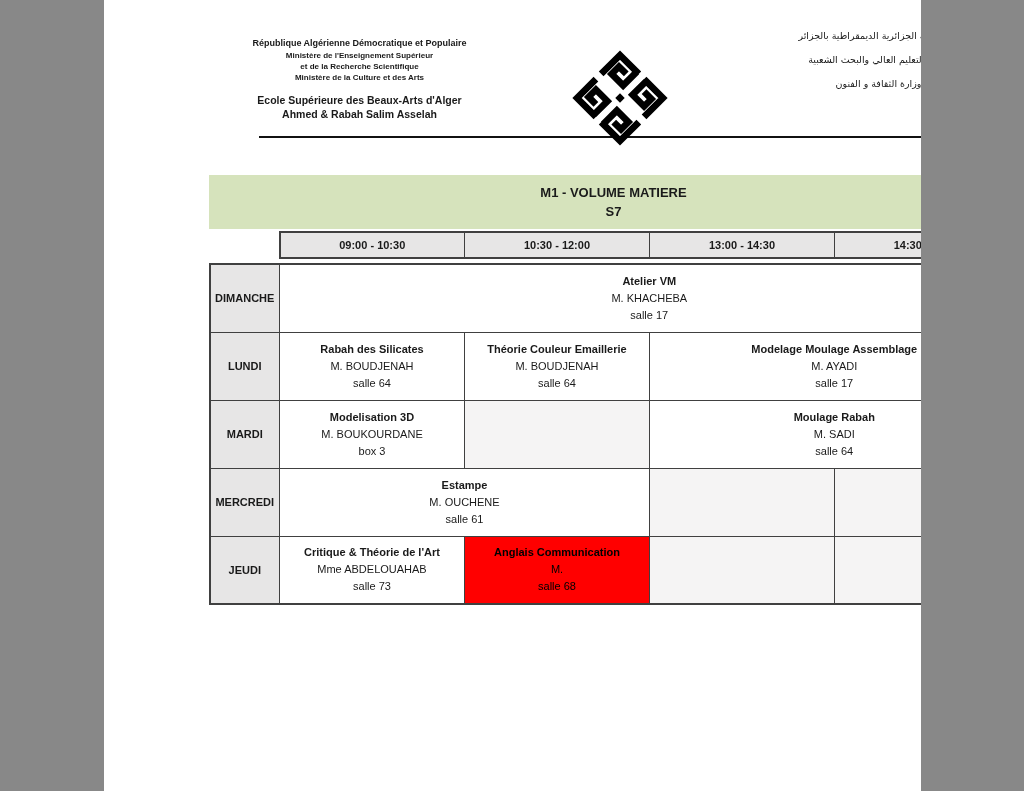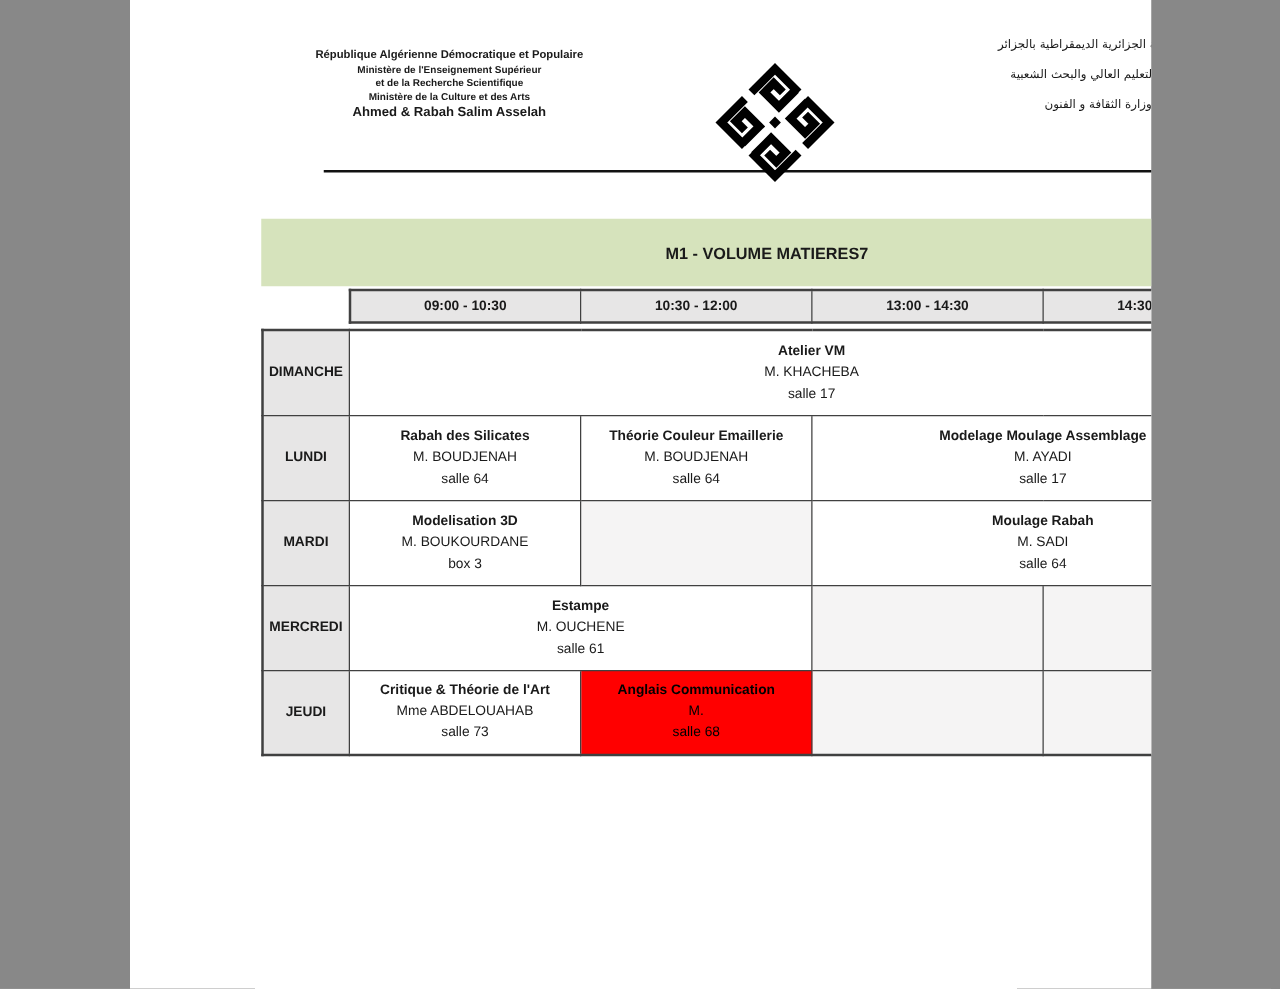--- a/index.html
+++ b/index.html
@@ -24,21 +24,21 @@
 
   .hdr-rule { position:absolute; left:155px; top:136px; width:710px; height:2px; background:#111; }
 
   .logo { position:absolute; left:479px; top:61px; width:74px; height:74px;
           transform:rotate(45deg); }
 
   
   .title-bar {
     position:absolute; left:105px; top:175px; width:810px; height:54px;
     background:var(--green,#d6e3bc);
-    display:flex; flex-direction:row; align-items:center; justify-content:center;
+    display:flex; flex-direction:column; align-items:center; justify-content:center;
     font-weight:bold; font-size:13px; line-height:19px;
   }
 
   
   table { border-collapse:collapse; table-layout:fixed; }
   .times-table { position:absolute; left:175px; top:231px; width:740px;
                  border:2px solid var(--border,#404040); }
   .times-table td {
     width:185px; height:26px; background:var(--gray,#e7e6e6);
     border:1px solid var(--border,#404040);
@@ -60,20 +60,21 @@
 </head>
 <body>
 
 <div class="page">
 
   <div class="hdr-left">
     <div class="l1">République Algérienne Démocratique et Populaire</div>
     <div class="l2">Ministère de l'Enseignement Supérieur</div>
     <div class="l2">et de la Recherche Scientifique</div>
     <div class="l2">Ministère de la Culture et des Arts</div>
+    <div class="school">Ecole Supérieure des Beaux-Arts d'Alger</div>
     <div class="school2">Ahmed &amp; Rabah Salim Asselah</div>
   </div>
 
   <div class="hdr-right">
     <div class="al">الجمهورية الجزائرية الديمقراطية بالجزائر</div>
     <div class="al">وزارة التعليم العالي والبحث الشعبية</div>
     <div class="al">وزارة الثقافة و الفنون</div>
   </div>
 
   <div class="hdr-rule"></div>

